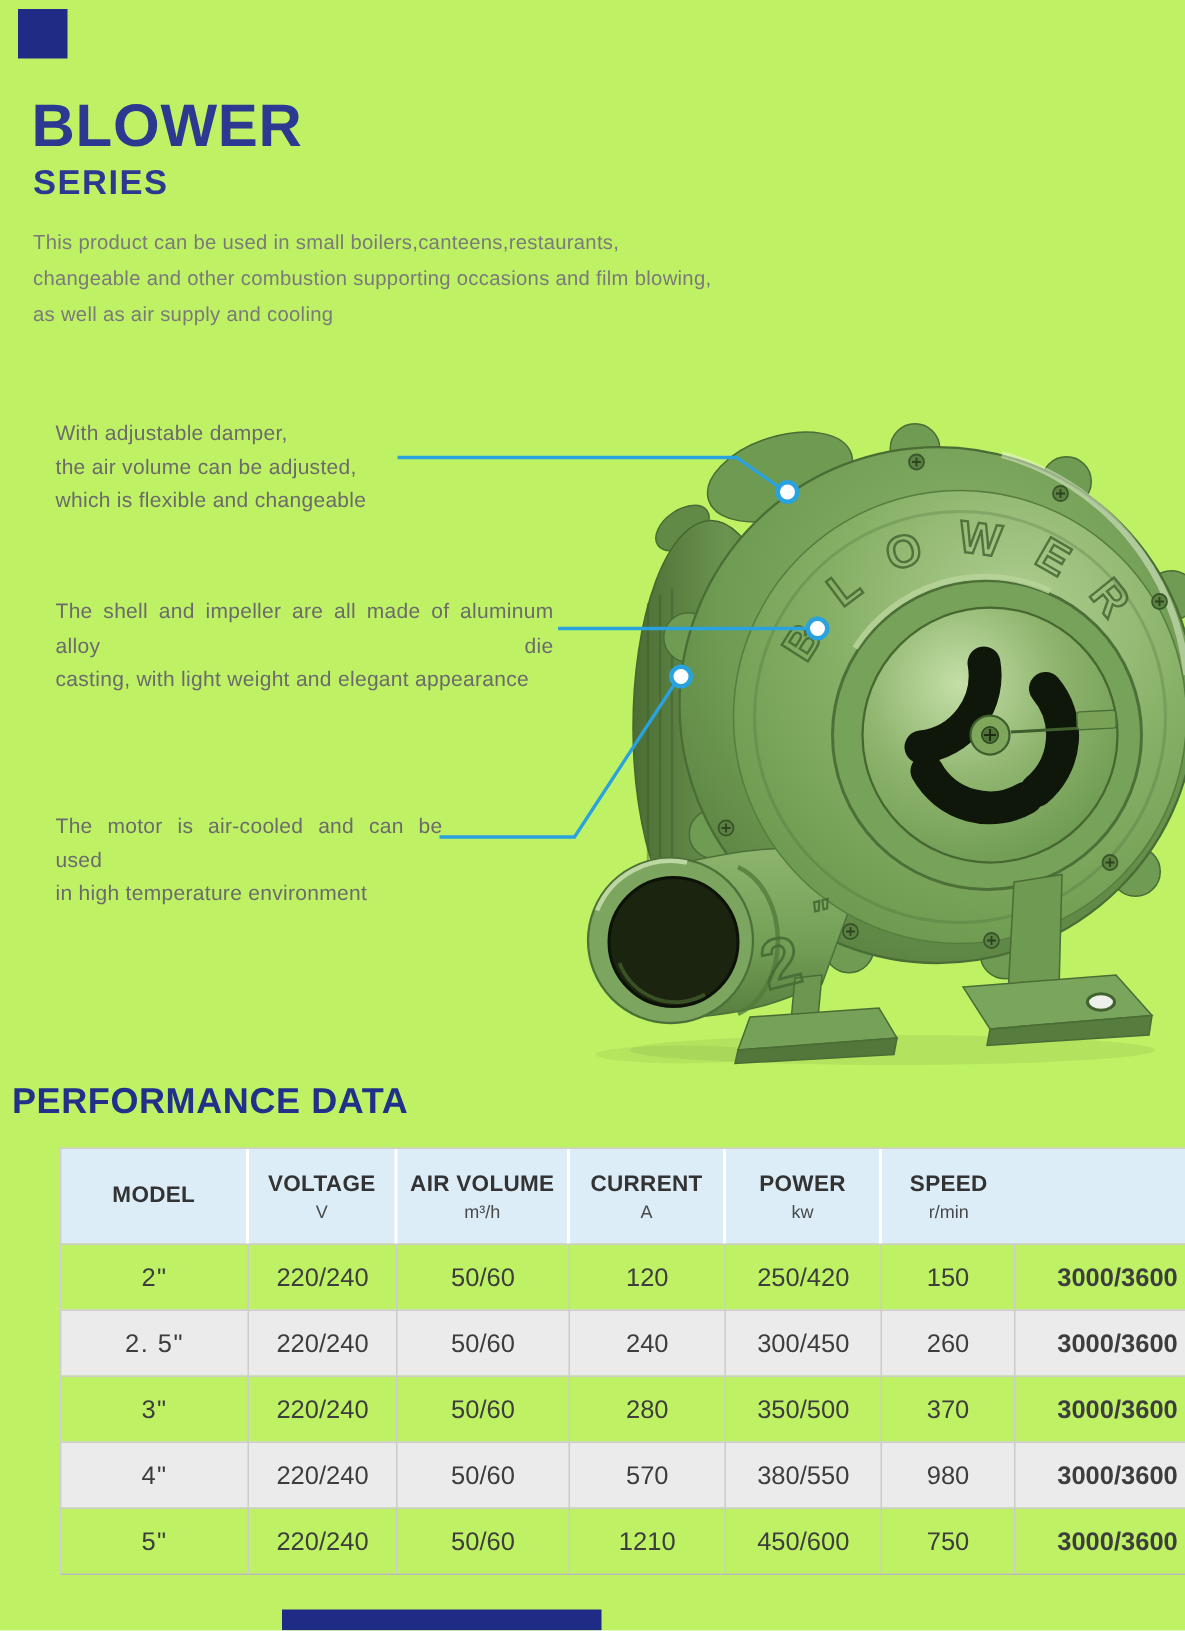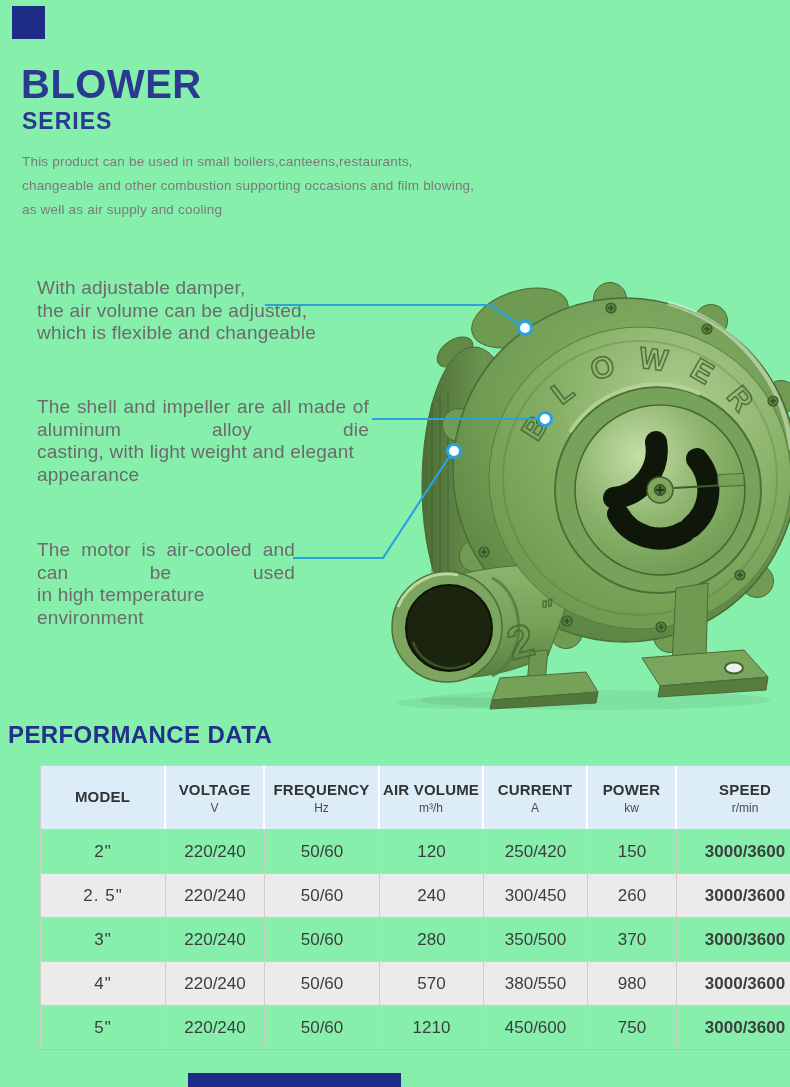--- a/index.html
+++ b/index.html
@@ -1,32 +1,32 @@
 <!DOCTYPE html>
 <html><head>
 <meta charset="utf-8">
 <style>
   html,body{margin:0;padding:0;background:#fff;}
-  #page{position:relative;width:790px;height:1087px;background:#86efac;overflow:hidden;
+  #page{position:relative;width:790px;height:1087px;background:#bef264;overflow:hidden;
         font-family:"Liberation Sans","DejaVu Sans",sans-serif;}
   .abs{position:absolute;}
 
   
   #corner-square{left:12px;top:6px;width:33px;height:33px;background:#1f2c86;}
   #footer-bar{left:188px;top:1073px;width:213px;height:14px;background:#1f2c86;}
 
   
   #title{left:21px;top:64px;font-size:40px;line-height:40px;font-weight:700;color:#2b3990;letter-spacing:.5px;}
   #subtitle{left:22px;top:108px;font-size:23px;line-height:26px;font-weight:700;color:#2b3990;letter-spacing:1px;}
 
   
   #intro{left:22px;top:150px;color:#7a7a7a;font-size:13.5px;line-height:24px;letter-spacing:.2px;}
 
   
-  .callout{color:#6b6b6b;font-size:19px;line-height:22.5px;letter-spacing:.2px;}
+  .callout{color:#6b6b6b;font-size:14px;line-height:22.5px;letter-spacing:.2px;}
   #callout-damper{left:37px;top:277px;}
   #callout-shell{left:37px;top:396px;width:332px;}
   #callout-shell .just, #callout-motor .just{text-align:justify;text-align-last:justify;}
   #callout-motor{left:37px;top:539px;width:258px;}
 
   
   #hero{left:0;top:240px;width:790px;height:480px;}
 
   
   #perf-heading{left:8px;top:721px;font-size:24px;font-weight:700;color:#22308a;letter-spacing:.4px;}
@@ -225,24 +225,20 @@
     <div class="t-row t-head">
       <div class="h-cell">
         <span class="h-label">MODEL</span>
         <span class="h-unit"></span>
       </div>
       <div class="h-cell">
         <span class="h-label">VOLTAGE</span>
         <span class="h-unit">V</span>
       </div>
       <div class="h-cell">
-        <span class="h-label">FREQUENCY</span>
-        <span class="h-unit">Hz</span>
-      </div>
-      <div class="h-cell">
         <span class="h-label">AIR VOLUME</span>
         <span class="h-unit">m³/h</span>
       </div>
       <div class="h-cell">
         <span class="h-label">CURRENT</span>
         <span class="h-unit">A</span>
       </div>
       <div class="h-cell">
         <span class="h-label">POWER</span>
         <span class="h-unit">kw</span>

